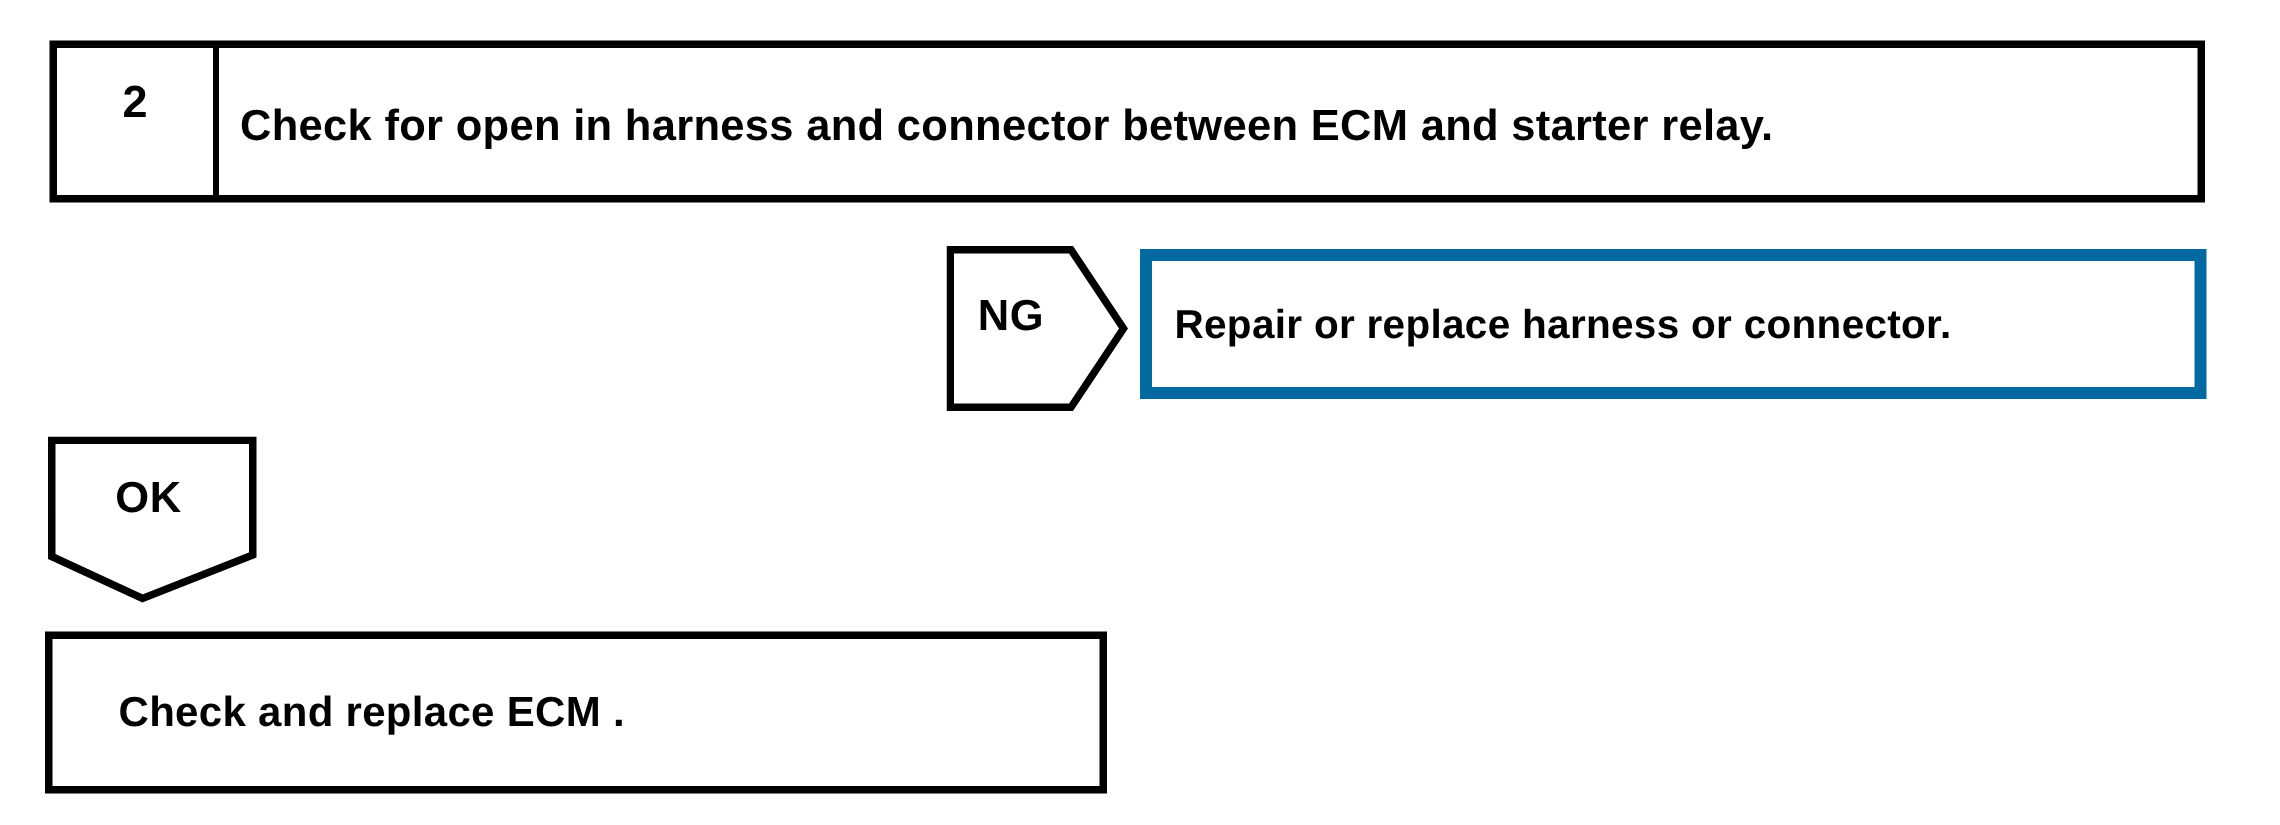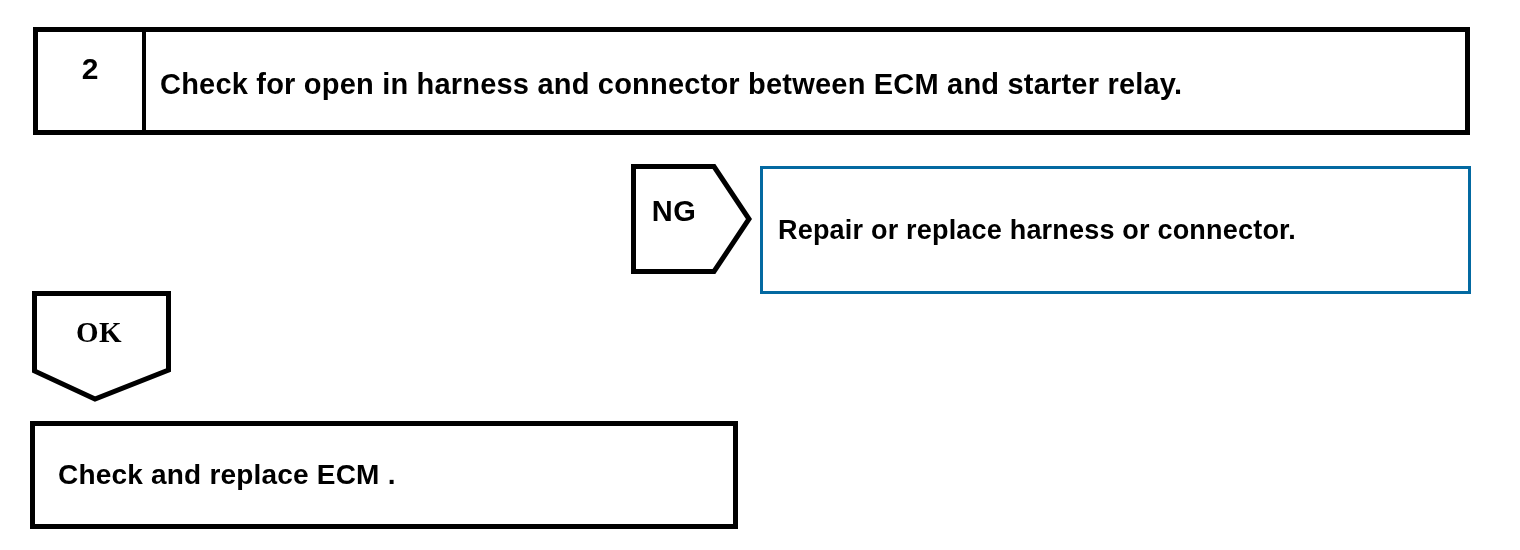--- a/index.html
+++ b/index.html
@@ -56,22 +56,22 @@
     align-items: center;
     justify-content: center;
     font-size: 29px;
     letter-spacing: 0.5px;
   }
 
   
   .repair-box {
     position: absolute;
     left: 760px; top: 166px;
-    width: 711px; height: 128px;
-    border: 3px solid #0369a1;
+    width: 711px; height: 100px;
+    border: 8px solid #0369a1;
     display: flex;
     align-items: center;
     padding-left: 15px;
     font-size: 27px;
     letter-spacing: 0.2px;
     background: #fff;
     white-space: nowrap;
   }
 
   
@@ -82,32 +82,31 @@
   }
   .ok-label {
     position: absolute;
     left: 32px; top: 291px;
     width: 134px; height: 82px;
     display: flex;
     align-items: center;
     justify-content: center;
     font-size: 29px;
     letter-spacing: 0.5px;
-    font-family: Liberation Serif, serif;
   }
 
   
   .final-box {
     position: absolute;
     left: 30px; top: 421px;
     width: 708px; height: 108px;
     border: 5px solid #000;
     display: flex;
     align-items: center;
-    padding-left: 23px;
+    padding-left: 44px;
     font-size: 28px;
     letter-spacing: 0.2px;
     background: #fff;
     white-space: nowrap;
   }
 
   svg polygon { fill: #ffffff; stroke: #000000; stroke-width: 5; stroke-linejoin: miter; }
 </style>
 </head>
 <body>

